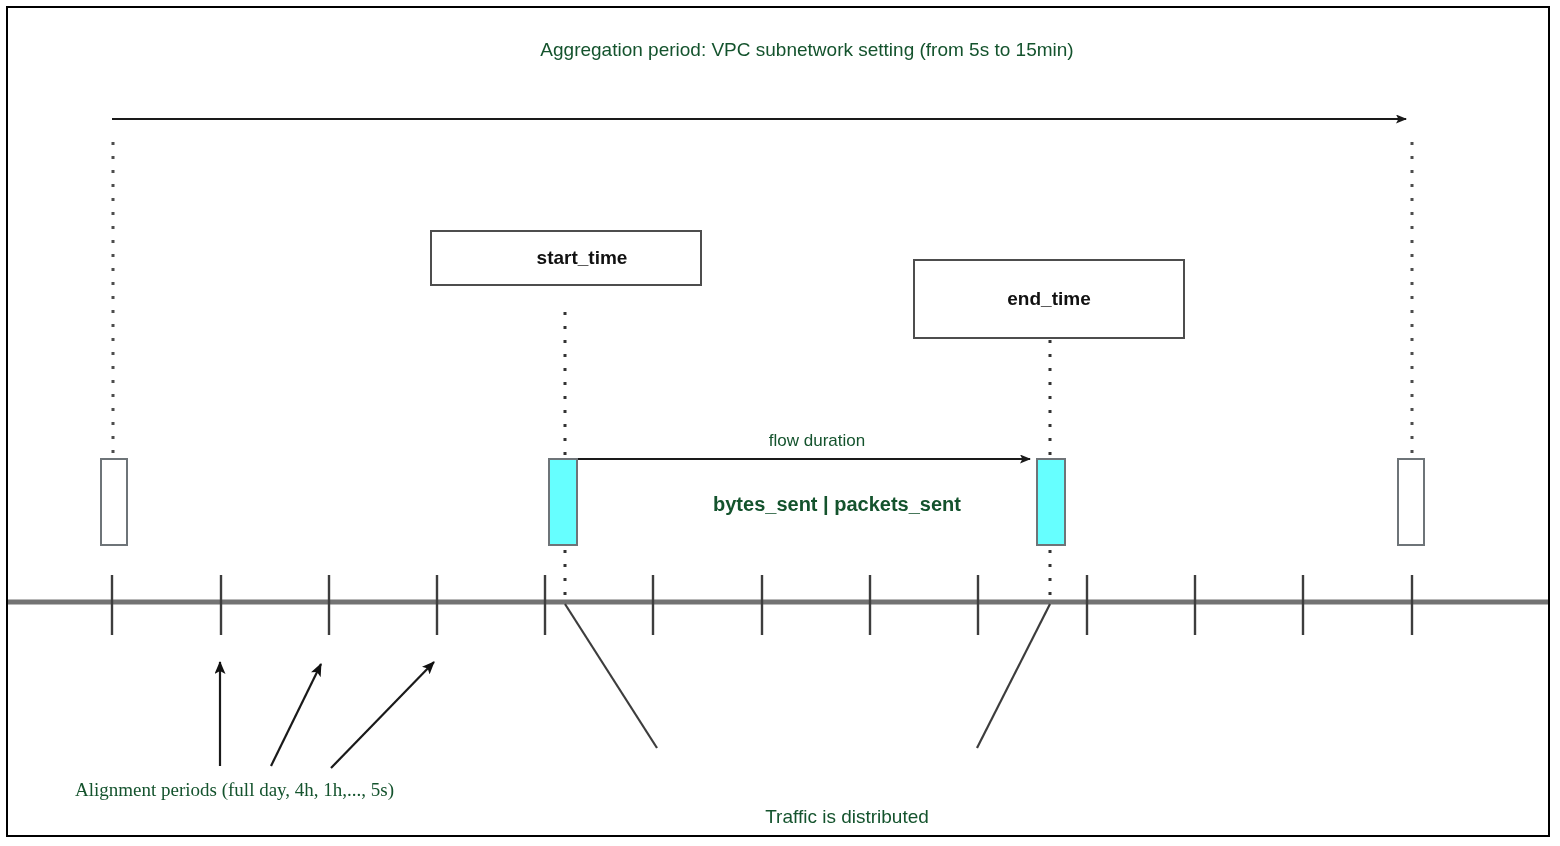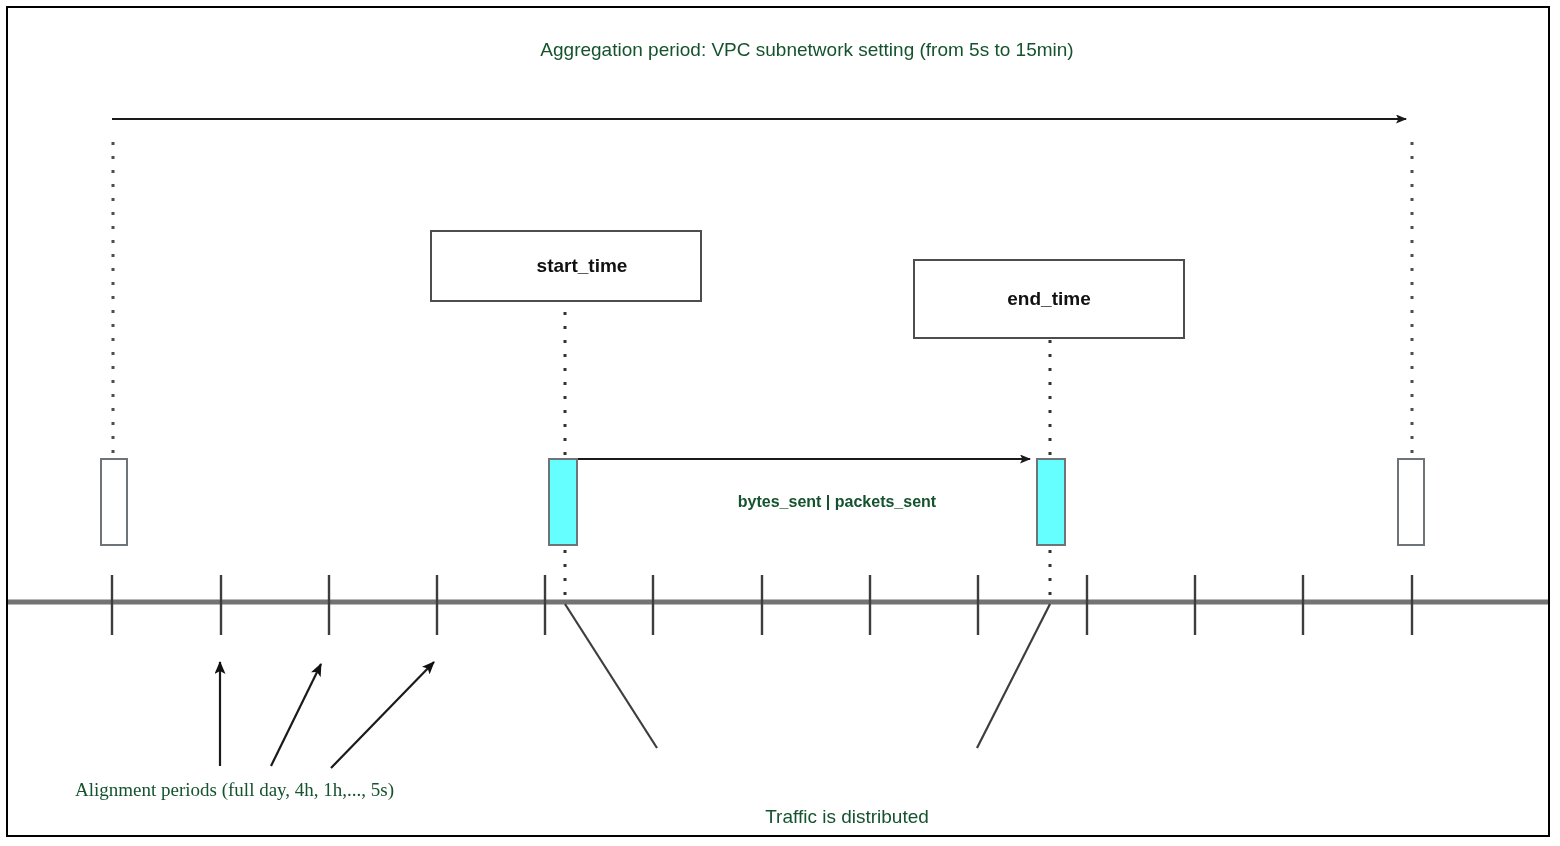--- a/index.html
+++ b/index.html
@@ -56,21 +56,21 @@
     background: #ffffff;
     border: 2px solid #4d4d4d;
     box-sizing: border-box;
     display: flex;
     align-items: center;
     justify-content: center;
     font-size: 19px;
     font-weight: bold;
     color: #111111;
   }
-  #start-time-box { left: 430px; top: 230px; width: 272px; height: 72px; padding-left: 32px; }
+  #start-time-box { left: 430px; top: 230px; width: 272px; height: 56px; padding-left: 32px; }
   #end-time-box   { left: 913px; top: 230px; width: 272px; height: 80px; margin-top: 29px; }
 
   .marker-bar {
     position: absolute;
     border: 2px solid #6e7478;
     box-sizing: border-box;
   }
   .marker-bar.white { background: #ffffff; }
   .marker-bar.cyan  { background: #66ffff; }
 
@@ -85,21 +85,21 @@
     width: 260px;
     text-align: center;
     font-size: 17px;
     font-weight: 400;
   }
   #flow-metrics-label {
     left: 580px;
     top: 492px;
     width: 460px;
     text-align: center;
-    font-size: 16px;
+    font-size: 20px;
     font-weight: bold;
   }
   #alignment-periods-label {
     left: 48px;
     top: 778px;
     font-size: 19px;
     font-weight: 400;
     font-family: Liberation Serif, serif;
   }
   #traffic-note {
@@ -180,20 +180,21 @@
 
   <div class="time-box" id="start-time-box">start_time</div>
 
   <div class="time-box" id="end-time-box">end_time</div>
 
   <div class="marker-bar white" id="bar-left-boundary"></div>
   <div class="marker-bar cyan" id="bar-start-flow"></div>
   <div class="marker-bar cyan" id="bar-end-flow"></div>
   <div class="marker-bar white" id="bar-right-boundary"></div>
 
+  <div class="txt" id="flow-duration-label">flow duration</div>
 
   <div class="txt" id="flow-metrics-label">bytes_sent | packets_sent</div>
 
   <div class="txt" id="alignment-periods-label">Alignment periods (full day, 4h, 1h,..., 5s)</div>
 
   <div class="txt" id="traffic-note">
     <span>Traffic is distributed</span>
     
     
   </div>

